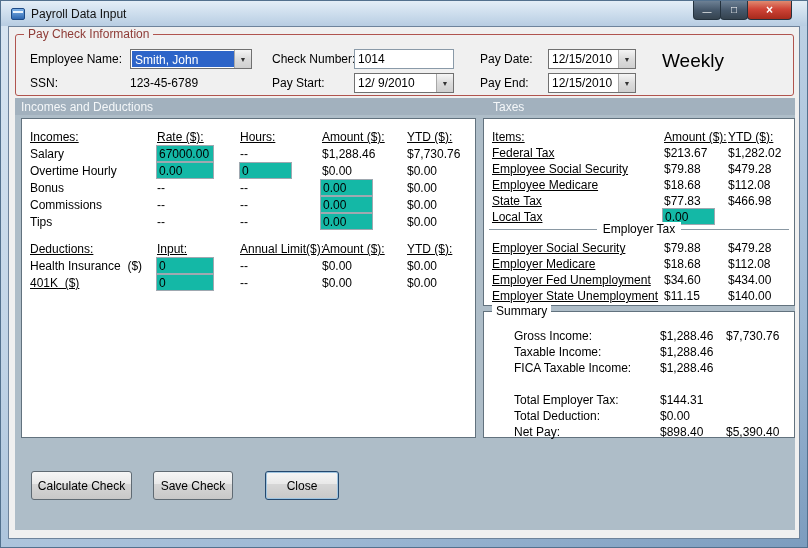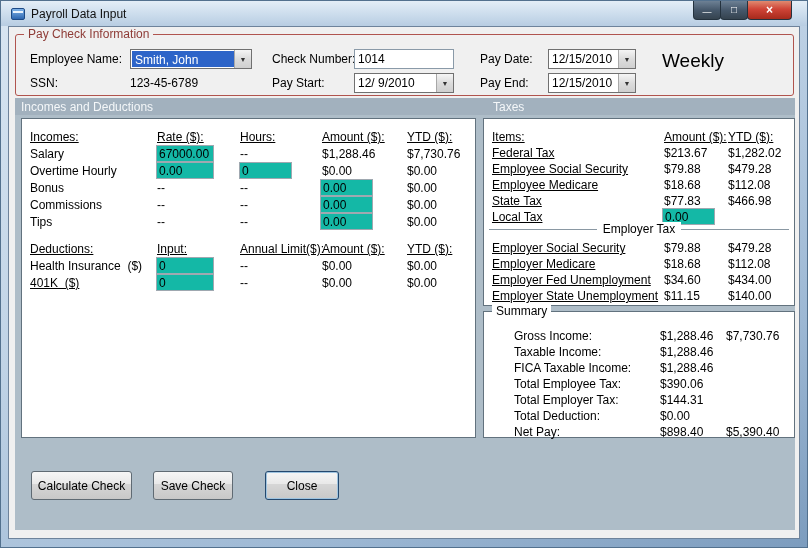--- a/index.html
+++ b/index.html
@@ -323,25 +323,20 @@
         <div class="prow" style="top:32px;">
           <span class="cell sc-label">Taxable Income:</span>
           <span class="cell sc-amount">$1,288.46</span>
           <span class="cell sc-ytd"></span>
         </div>
         <div class="prow" style="top:48px;">
           <span class="cell sc-label">FICA Taxable Income:</span>
           <span class="cell sc-amount">$1,288.46</span>
           <span class="cell sc-ytd"></span>
         </div>
-        <div class="prow" style="top:64px;">
-          <span class="cell sc-label">Total Employee Tax:</span>
-          <span class="cell sc-amount">$390.06</span>
-          <span class="cell sc-ytd"></span>
-        </div>
         <div class="prow" style="top:80px;">
           <span class="cell sc-label">Total Employer Tax:</span>
           <span class="cell sc-amount">$144.31</span>
           <span class="cell sc-ytd"></span>
         </div>
         <div class="prow" style="top:96px;">
           <span class="cell sc-label">Total Deduction:</span>
           <span class="cell sc-amount">$0.00</span>
           <span class="cell sc-ytd"></span>
         </div>

